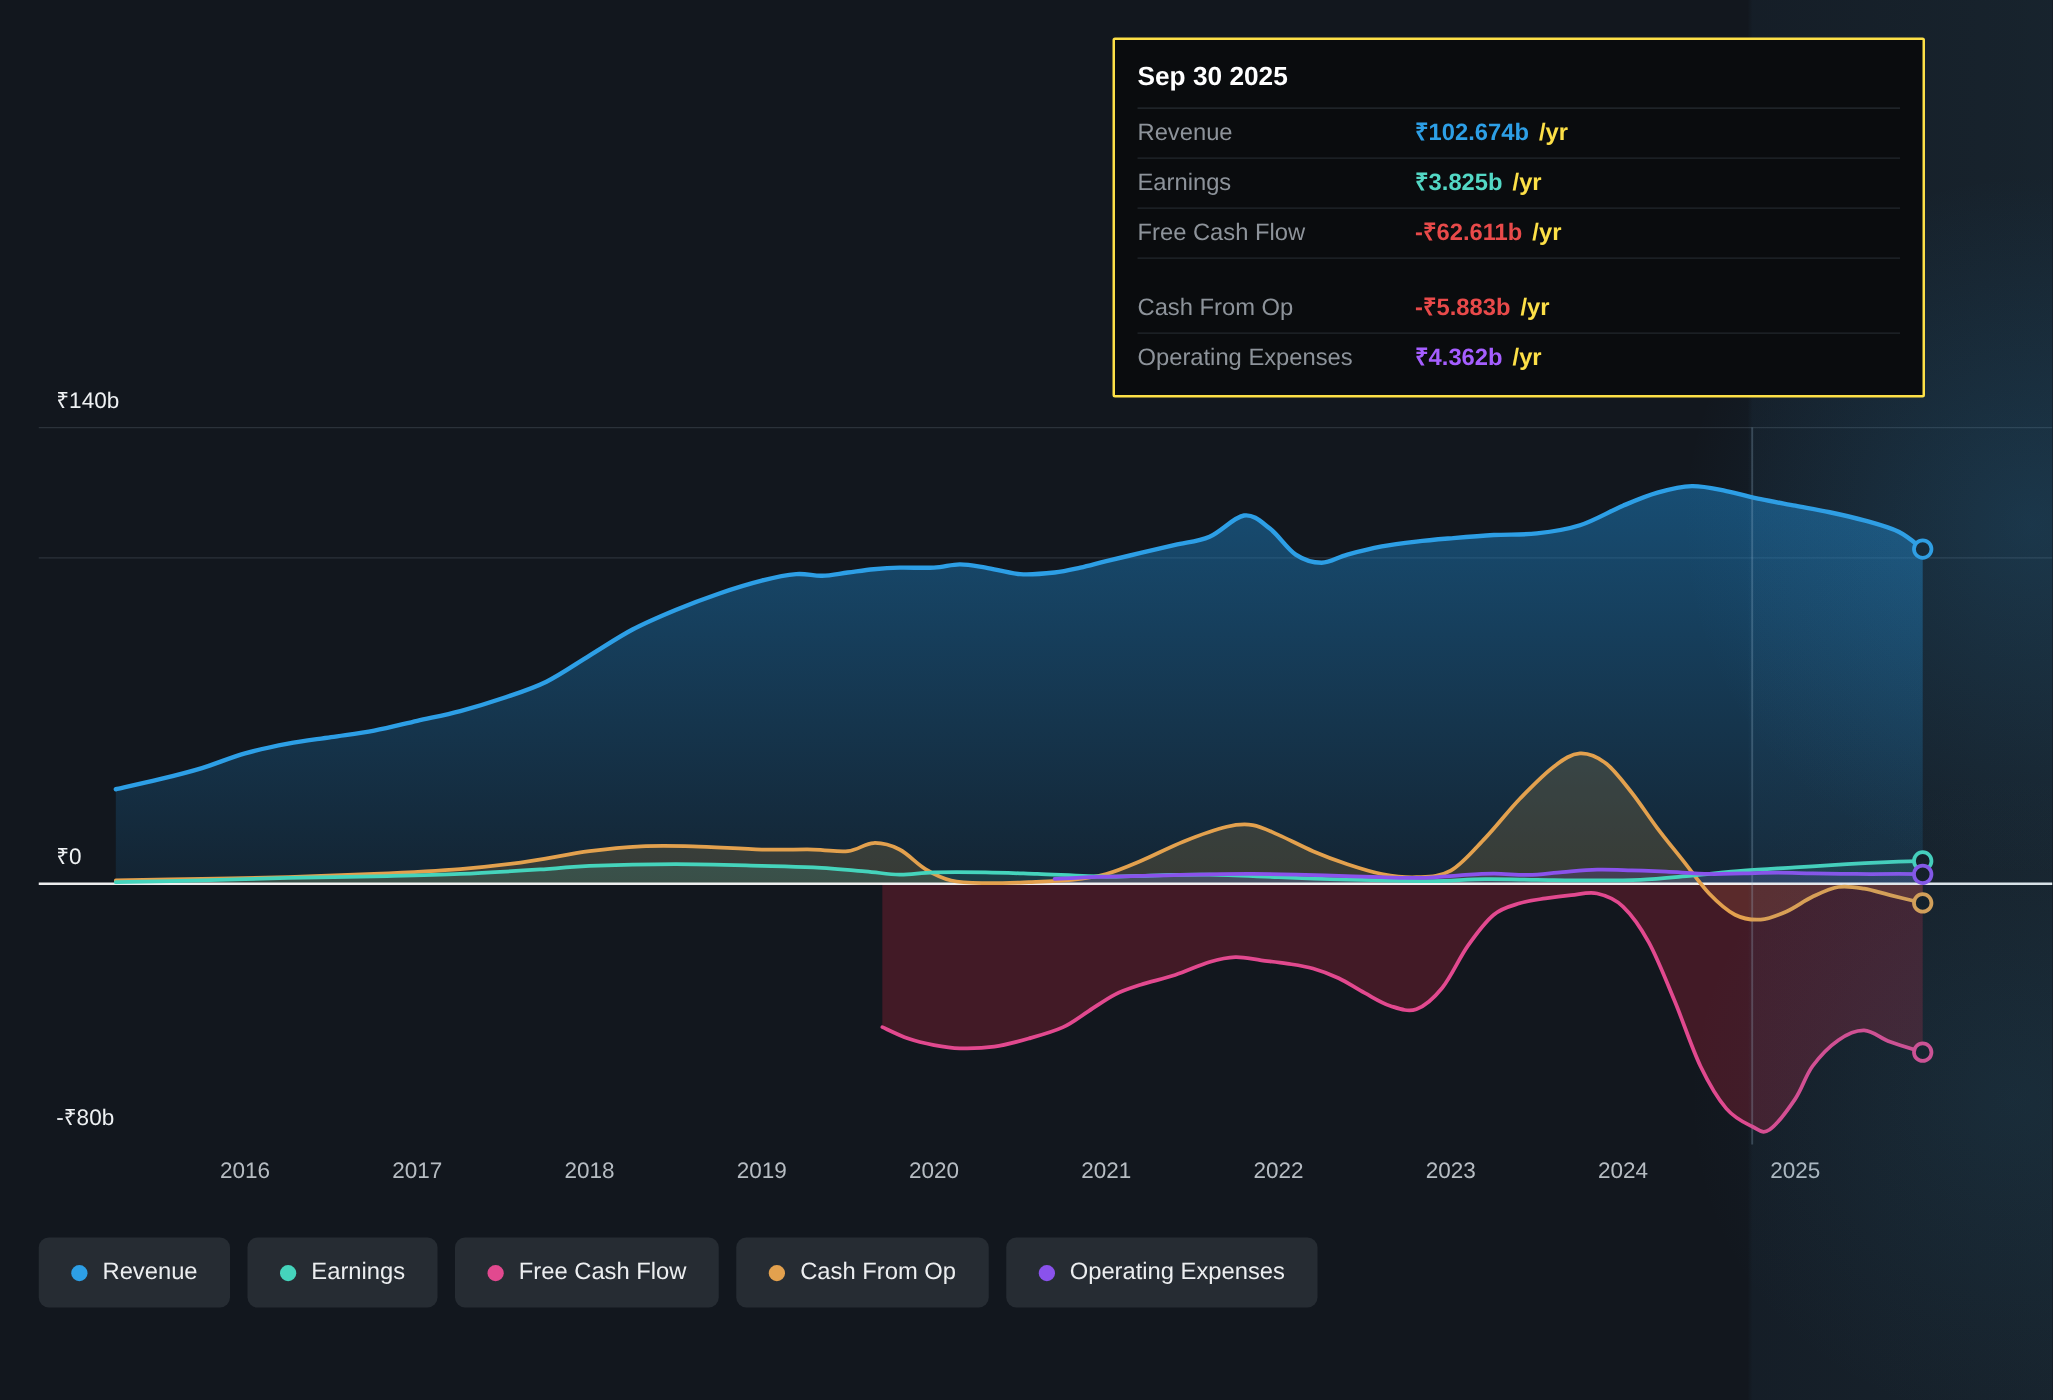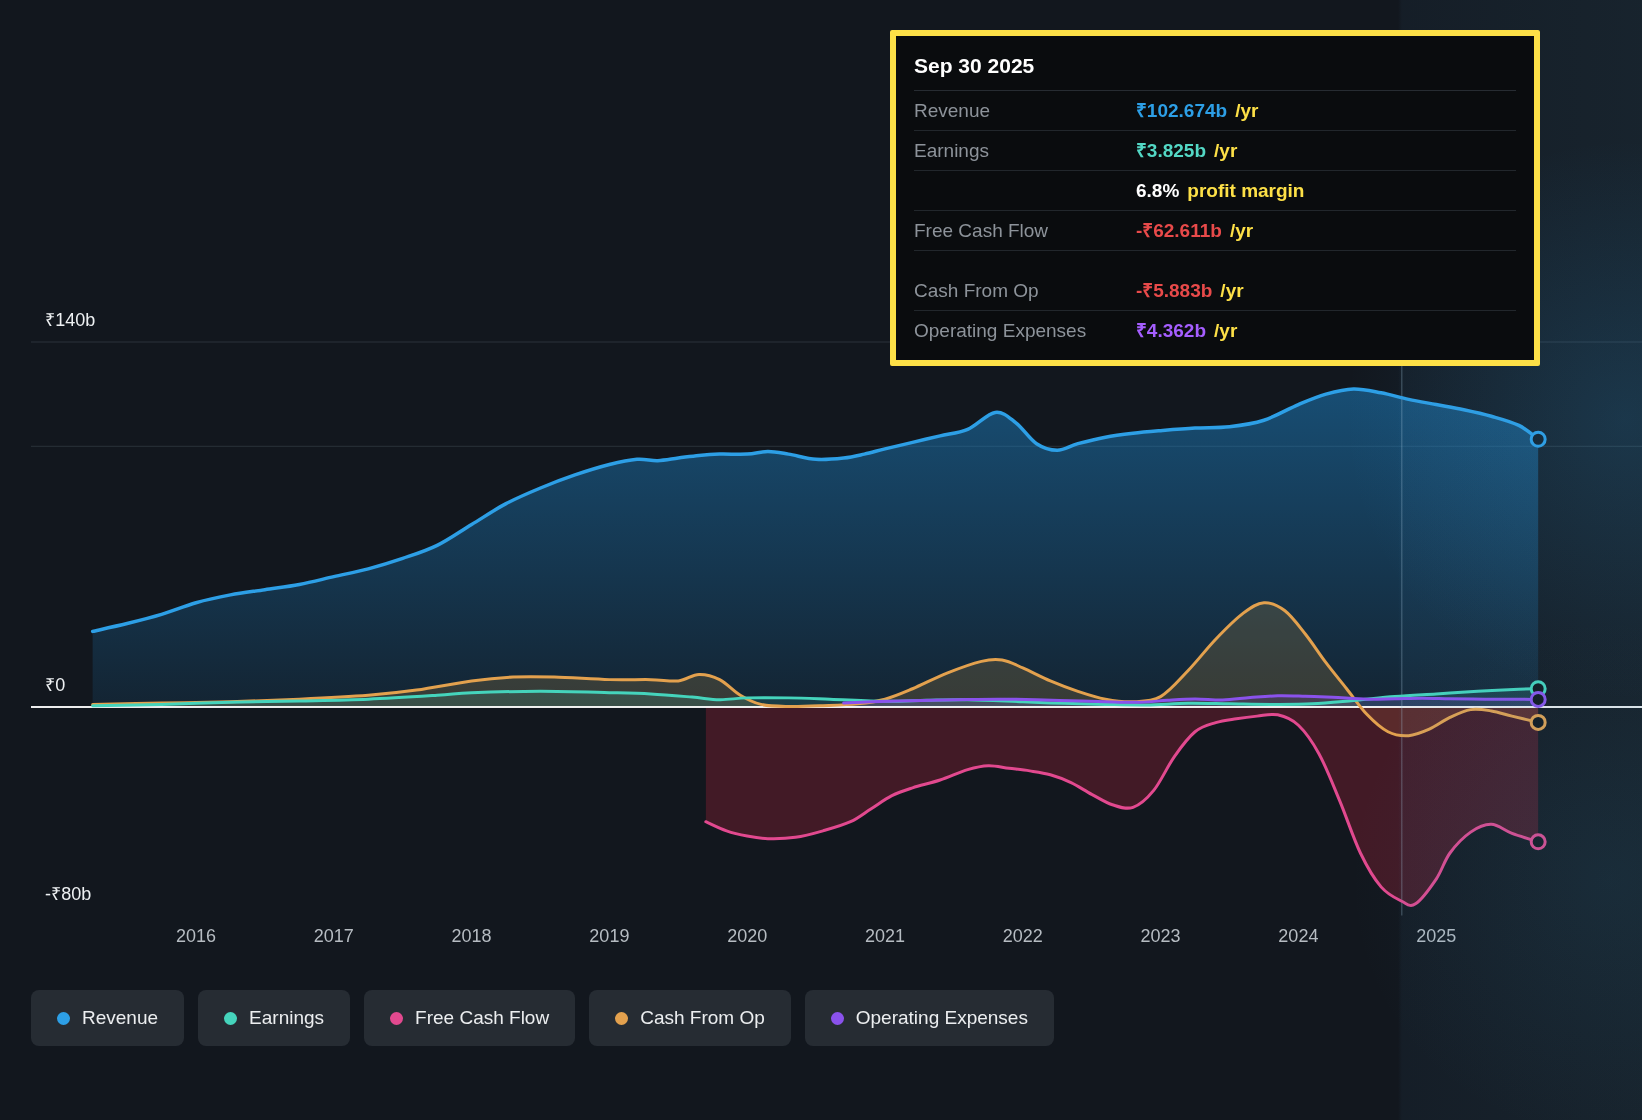--- a/index.html
+++ b/index.html
@@ -6,21 +6,21 @@
     background:#12171e;font-family:"Liberation Sans",sans-serif;color:#e8eaed;}
   .page{position:absolute;inset:0;}
   #chart-svg{position:absolute;left:0;top:0;}
   .glow{position:absolute;inset:0;pointer-events:none;z-index:5;
     background:
       radial-gradient(circle at 1625px 420px, rgba(45,159,230,0.16), transparent 280px),
       radial-gradient(circle at 1610px 880px, rgba(45,130,170,0.10), transparent 260px),
       linear-gradient(to right, transparent 1398px, rgba(70,140,190,0.06) 1402px, rgba(80,160,200,0.09) 1642px);}
   
   .tooltip{position:absolute;left:890px;top:30px;width:650px;z-index:20;box-sizing:border-box;
-    background:#0a0c0e;border:6px solid #fde047;border-radius:2px;padding:8px 18px 10px;}
+    background:#0a0c0e;border:2px solid #fde047;border-radius:2px;padding:8px 18px 10px;}
   .tt-title{font-size:21px;font-weight:700;color:#ffffff;padding:10px 0 12px;border-bottom:1px solid #272c32;}
   .tt-row{display:flex;align-items:baseline;padding:7px 0 6px;border-bottom:1px solid #22272c;font-size:19px;line-height:26px;}
   .tt-row:last-child{border-bottom:none;}
   .tt-label{width:222px;flex:none;color:#8d939a;font-weight:400;}
   .tt-value{font-weight:700;margin-right:8px;}
   .tt-suffix{color:#fde047;font-weight:700;}
   
   .y-label{position:absolute;left:45px;height:22px;font-size:18px;color:#eef1f3;z-index:4;}
   .x-label{position:absolute;width:90px;text-align:center;font-size:18px;color:#b6bcc2;z-index:4;}
   
@@ -89,25 +89,20 @@
           <span class="tt-label">Revenue</span>
           <span class="tt-value" style="color: rgb(45, 159, 230);">₹102.674b</span>
           <span class="tt-suffix">/yr</span>
         </div>
         <div class="tt-row">
           <span class="tt-label">Earnings</span>
           <span class="tt-value" style="color: rgb(83, 216, 197);">₹3.825b</span>
           <span class="tt-suffix">/yr</span>
         </div>
         <div class="tt-row">
-          <span class="tt-label"></span>
-          <span class="tt-value" style="color: rgb(255, 255, 255);">6.8%</span>
-          <span class="tt-suffix">profit margin</span>
-        </div>
-        <div class="tt-row">
           <span class="tt-label">Free Cash Flow</span>
           <span class="tt-value" style="color: rgb(232, 74, 74);">-₹62.611b</span>
           <span class="tt-suffix">/yr</span>
         </div>
         <div class="tt-row">
           <span class="tt-label">Cash From Op</span>
           <span class="tt-value" style="color: rgb(232, 74, 74); margin-top: 20px;">-₹5.883b</span>
           <span class="tt-suffix">/yr</span>
         </div>
         <div class="tt-row">

